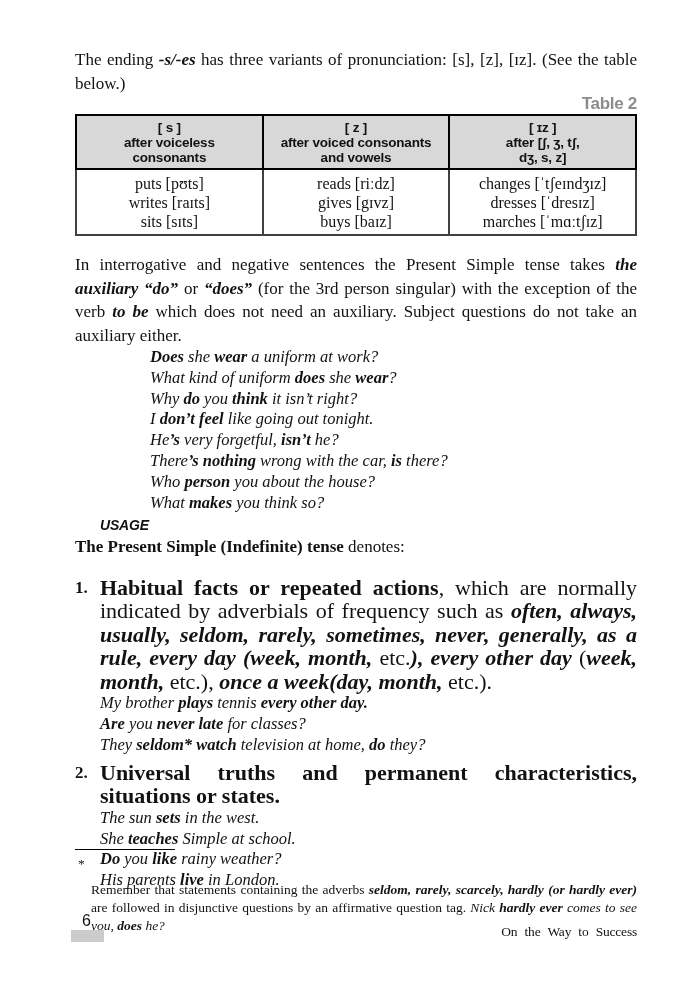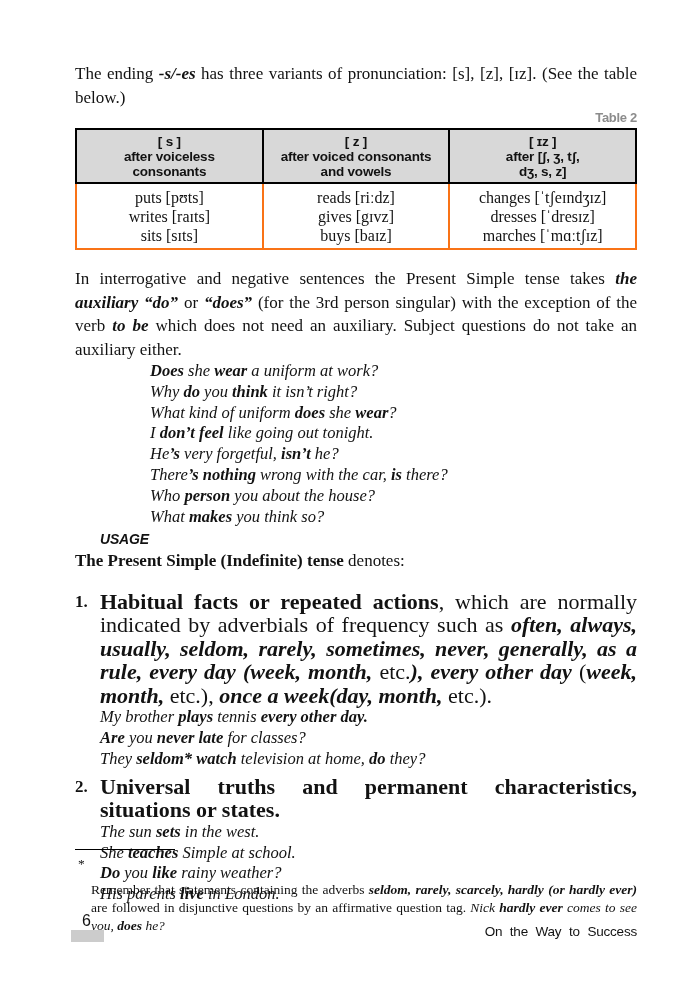--- a/index.html
+++ b/index.html
@@ -6,41 +6,41 @@
   html, body { margin: 0; padding: 0; }
   body {
     width: 700px; height: 1000px;
     background: #ffffff;
     color: #121212;
     font-family: "Liberation Serif", "DejaVu Serif", serif;
   }
   .page {
     position: relative;
     width: 700px; height: 1000px;
-    padding: 62px 63px 0 75px;
+    padding: 48px 63px 0 75px;
     overflow: hidden;
   }
   .para {
     margin: 0;
     font-size: 17px;
     line-height: 23.5px;
     text-align: justify;
   }
   .para2 { margin-top: 17px; }
   .seg-r { font-weight: normal; font-style: normal; }
   .seg-b { font-weight: bold; font-style: normal; }
   .seg-i { font-weight: normal; font-style: italic; }
   .seg-bi { font-weight: bold; font-style: italic; }
 
   .table-label {
     margin: 1px 0 2px 0;
     text-align: right;
     font-family: "Liberation Sans", "DejaVu Sans", sans-serif;
     font-weight: bold;
-    font-size: 13px;
+    font-size: 17px;
     line-height: 16px;
     letter-spacing: -0.3px;
     color: #8c8c8c;
   }
   table.pron {
     width: 100%;
     border-collapse: collapse;
     border: 2px solid #000;
     table-layout: fixed;
   }
@@ -52,21 +52,21 @@
     line-height: 15px;
     letter-spacing: -0.2px;
     border: 2px solid #000;
     padding: 4px 2px 3px 2px;
     text-align: center;
     white-space: pre-line;
   }
   table.pron td {
     font-size: 16px;
     line-height: 19px;
-    border: 2px solid #f97316;
+    border: 2px solid #404040;
     border-top-width: 2px;
     padding: 4px 2px 3px 2px;
     text-align: center;
     white-space: pre-line;
   }
 
   .examples { margin-left: 75px; }
   .ex {
     margin: 0;
     font-size: 16.5px;
@@ -136,21 +136,21 @@
   }
   .page-number-block {
     position: absolute;
     left: 71px; top: 930px;
     width: 33px; height: 12px;
     background: #cccccc;
   }
   .book-title {
     position: absolute;
     right: 63px; top: 924px;
-    font-family: Liberation Sans, sans-serif;
+    font-family: Liberation Serif, serif;
     font-size: 13.5px;
     letter-spacing: -0.2px;
     word-spacing: 4px;
   }
 </style>
 </head>
 <body>
 
 <div class="page">
 
@@ -184,22 +184,22 @@
 dresses [ˈdresɪz]
 marches [ˈmɑːtʃɪz]</td>
       </tr>
     </tbody>
   </table>
 
   <p class="para para2"><span class="seg-r">In interrogative and negative sentences the Present Simple tense takes </span><span class="seg-bi">the auxiliary “do”</span><span class="seg-r"> or </span><span class="seg-bi">“does”</span><span class="seg-r"> (for the 3rd person singular) with the exception of the verb </span><span class="seg-bi">to be</span><span class="seg-r"> which does not need an auxiliary. Subject questions do not take an auxiliary either.</span></p>
 
   <div class="examples">
     <p class="ex"><span class="seg-bi">Does</span><span class="seg-i"> she </span><span class="seg-bi">wear</span><span class="seg-i"> a uniform at work?</span></p>
+    <p class="ex"><span class="seg-i">What kind of uniform </span><span class="seg-bi">does</span><span class="seg-i"> she </span><span class="seg-bi">wear</span><span class="seg-i">?</span></p>
     <p class="ex"><span class="seg-i">Why </span><span class="seg-bi">do</span><span class="seg-i"> you </span><span class="seg-bi">think</span><span class="seg-i"> it isn’t right?</span></p>
-    <p class="ex"><span class="seg-i">What kind of uniform </span><span class="seg-bi">does</span><span class="seg-i"> she </span><span class="seg-bi">wear</span><span class="seg-i">?</span></p>
     <p class="ex"><span class="seg-i">I </span><span class="seg-bi">don’t feel</span><span class="seg-i"> like going out tonight.</span></p>
     <p class="ex"><span class="seg-i">He</span><span class="seg-bi">’s</span><span class="seg-i"> very forgetful, </span><span class="seg-bi">isn’t</span><span class="seg-i"> he?</span></p>
     <p class="ex"><span class="seg-i">There</span><span class="seg-bi">’s nothing</span><span class="seg-i"> wrong with the car, </span><span class="seg-bi">is</span><span class="seg-i"> there?</span></p>
     <p class="ex"><span class="seg-i">Who </span><span class="seg-bi">person</span><span class="seg-i"> you about the house?</span></p>
     <p class="ex"><span class="seg-i">What </span><span class="seg-bi">makes</span><span class="seg-i"> you think so?</span></p>
   </div>
 
   <div class="usage">USAGE</div>
 
   <p class="denotes"><span class="seg-b">The Present Simple (Indefinite) tense</span><span class="seg-r"> denotes:</span></p>

